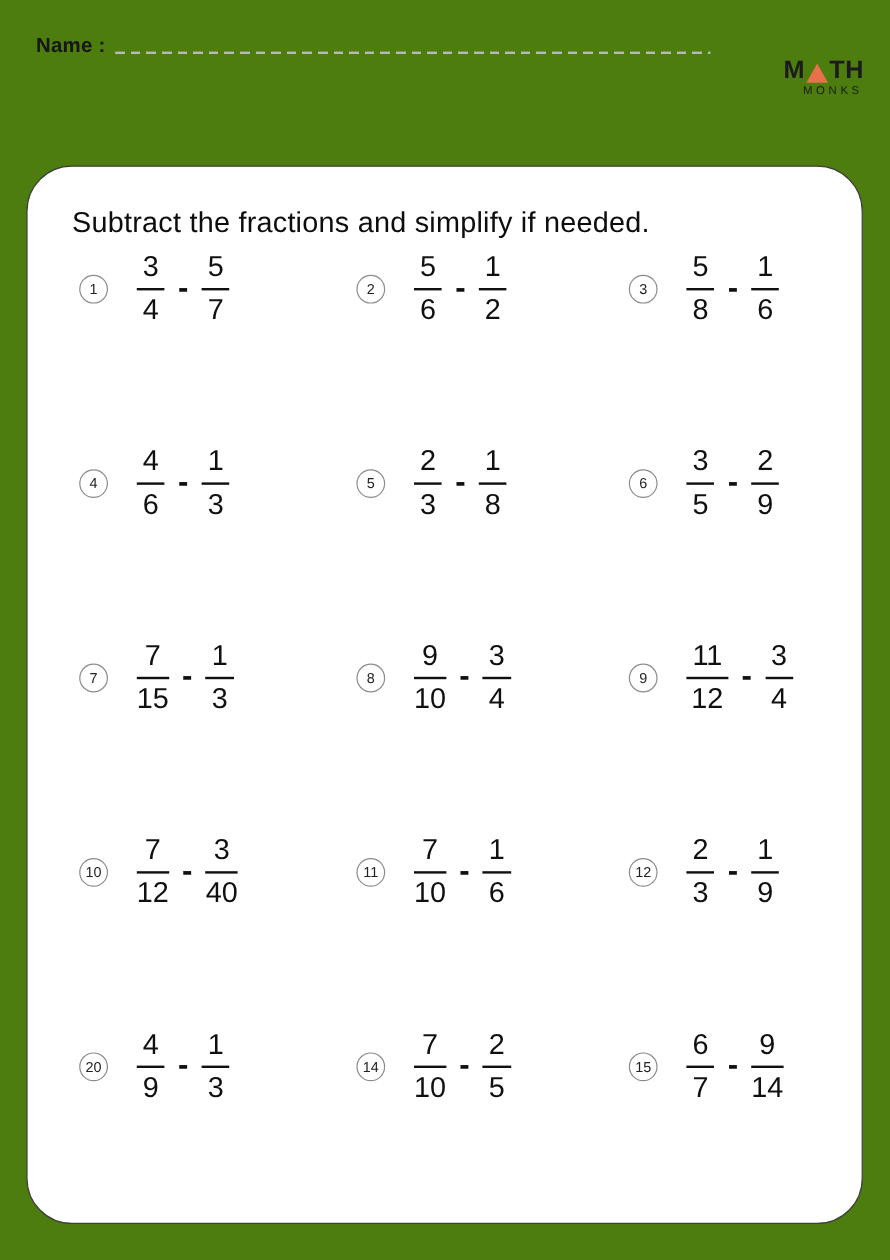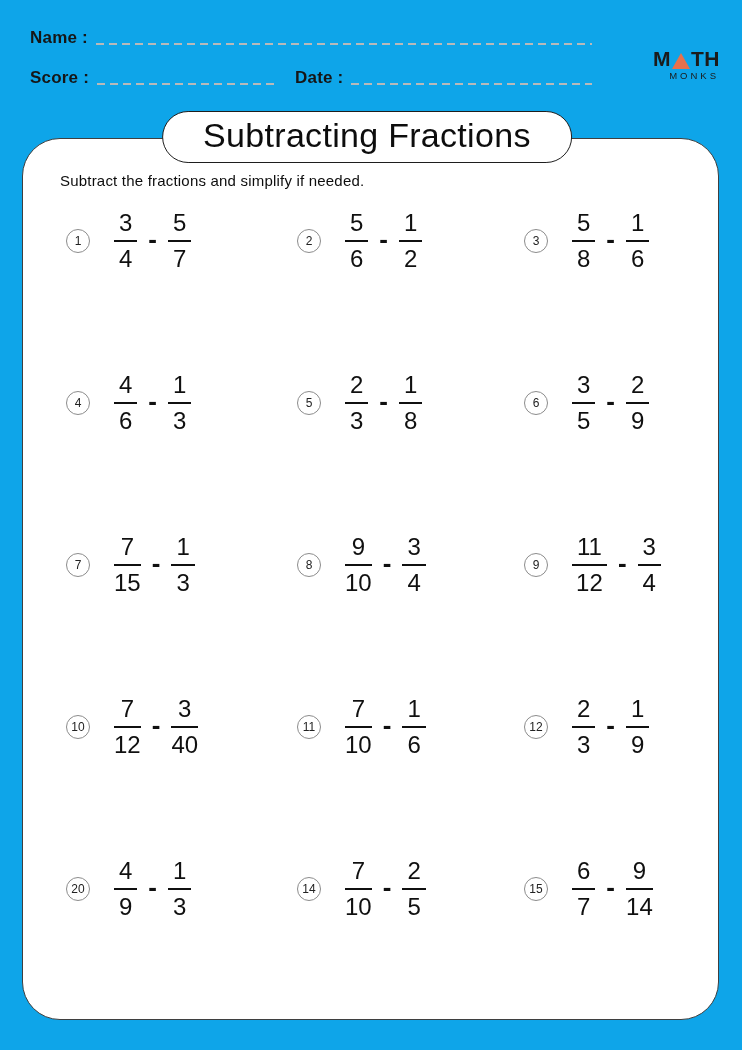--- a/index.html
+++ b/index.html
@@ -3,21 +3,21 @@
 <meta charset="utf-8">
 <style>
   * { margin: 0; padding: 0; box-sizing: border-box; }
   html, body { background: #ffffff; }
   body { font-family: "Liberation Sans", sans-serif; color: #111; }
 
   .page {
     position: relative;
     width: 742px;
     height: 1050px;
-    background: #0ea5e9;
+    background: #4d7c0f;
     overflow: hidden;
   }
 
   
   .header {
     position: absolute;
     left: 30px; top: 24px;
     width: 562px;
   }
   .hdr-row {
@@ -96,21 +96,21 @@
     font-size: 34px;
     font-weight: 400;
     letter-spacing: 0.3px;
     color: #0d0d0d;
     z-index: 2;
     white-space: nowrap;
   }
   .instruction {
     position: absolute;
     left: 60px; top: 172px;
-    font-size: 15px;
+    font-size: 24px;
     color: #0d0d0d;
     letter-spacing: 0.2px;
   }
 
   
   .problems {
     position: absolute;
     left: 66px; top: 210px;
     width: 620px;
     display: grid;
@@ -163,40 +163,33 @@
 </head>
 <body>
 
 <div class="page">
 
   <div class="header">
     <div class="hdr-row">
       <span class="hdr-label">Name :</span>
       <span class="dash-line dash-flex"></span>
     </div>
-    <div class="hdr-row">
-      <span class="hdr-label">Score :</span>
-      <span class="dash-line dash-fixed"></span>
-      <span class="hdr-label date-label">Date :</span>
-      <span class="dash-line dash-flex"></span>
-    </div>
   </div>
 
   <div class="logo">
     <div class="logo-top">
       <span>M</span>
       <span class="logo-triangle" style="border-bottom-color: rgb(232, 113, 76);"></span>
       <span>TH</span>
     </div>
     <div class="logo-sub">MONKS</div>
   </div>
 
   <div class="sheet-box"></div>
 
-  <div class="title-pill">Subtracting Fractions</div>
 
   <div class="instruction">Subtract the fractions and simplify if needed.</div>
 
   <div class="problems" id="problems-grid">
     <div class="problem">
       <span class="badge">1</span>
       <span class="frac">
         <span class="num">3</span>
         <span class="den">4</span>
       </span>

